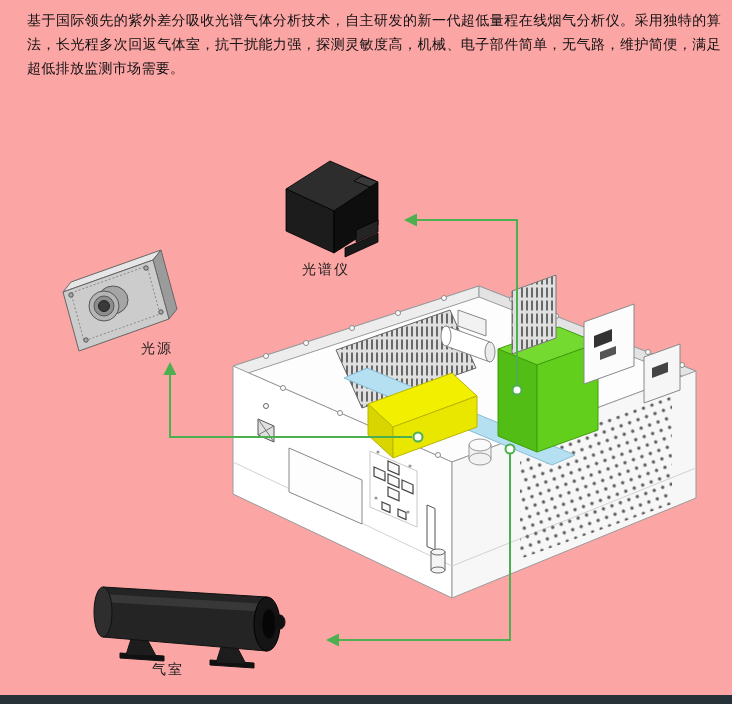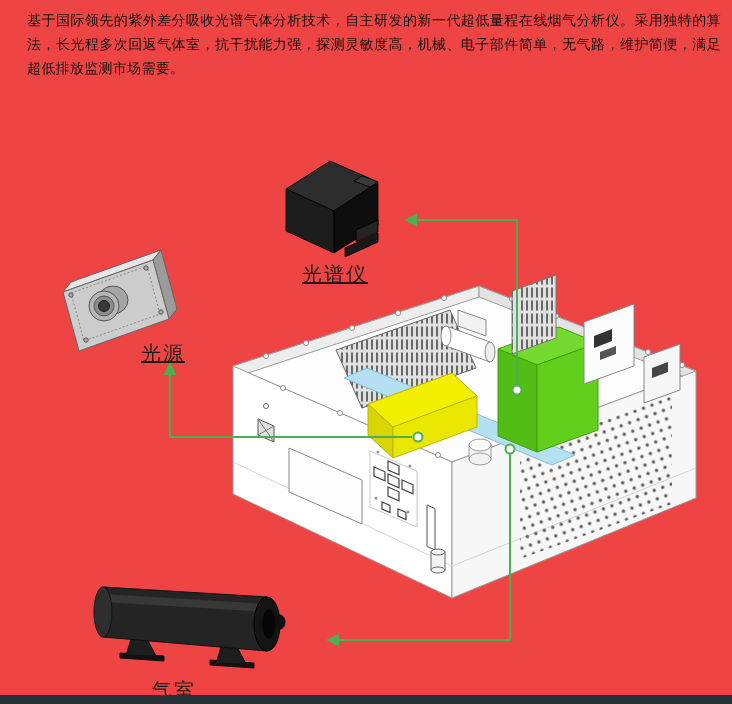--- a/index.html
+++ b/index.html
@@ -9,33 +9,32 @@
     overflow:hidden;
     font-family:"Liberation Sans","DejaVu Sans",sans-serif;
   }
   .intro{
     position:absolute;left:27px;top:8px;width:694px;
     font-size:14px;line-height:24px;color:#101010;
     letter-spacing:.3px;text-align:justify;margin:0;
   }
   .diagram-svg{position:absolute;left:0;top:0;}
   .label{
-    position:absolute;font-size:20px;color:#1c1c1c;letter-spacing:2px;
+    position:absolute;font-size:14px;color:#1c1c1c;letter-spacing:2px;
     white-space:nowrap;
-    text-decoration:underline;
   }
   .label-spectrometer{left:302px;top:261px;}
   .label-light-source{left:141px;top:340px;}
-  .label-gas-cell{left:152px;top:677px;}
+  .label-gas-cell{left:152px;top:661px;}
   .footer-bar{position:absolute;left:0;bottom:0;width:732px;height:9px;}
 </style>
 </head>
 <body>
 
-<div class="page" style="background-color: #ef4444;">
+<div class="page" style="background-color: #fca5a5;">
 
   <p class="intro">基于国际领先的紫外差分吸收光谱气体分析技术，自主研发的新一代超低量程在线烟气分析仪。采用独特的算法，长光程多次回返气体室，抗干扰能力强，探测灵敏度高，机械、电子部件简单，无气路，维护简便，满足超低排放监测市场需要。</p>
 
   <svg class="diagram-svg" width="732" height="704" viewBox="0 0 732 704">
     <defs>
       <pattern id="fins" width="5" height="13" patternUnits="userSpaceOnUse">
         <rect width="5" height="13" fill="#e0e0e0"></rect>
         <line x1="2" y1="1.5" x2="2" y2="11.5" stroke="#4a4a4a" stroke-width="1.6"></line>
       </pattern>
       <pattern id="vents" width="9" height="9" patternUnits="userSpaceOnUse" patternTransform="rotate(-20 520 452)">

